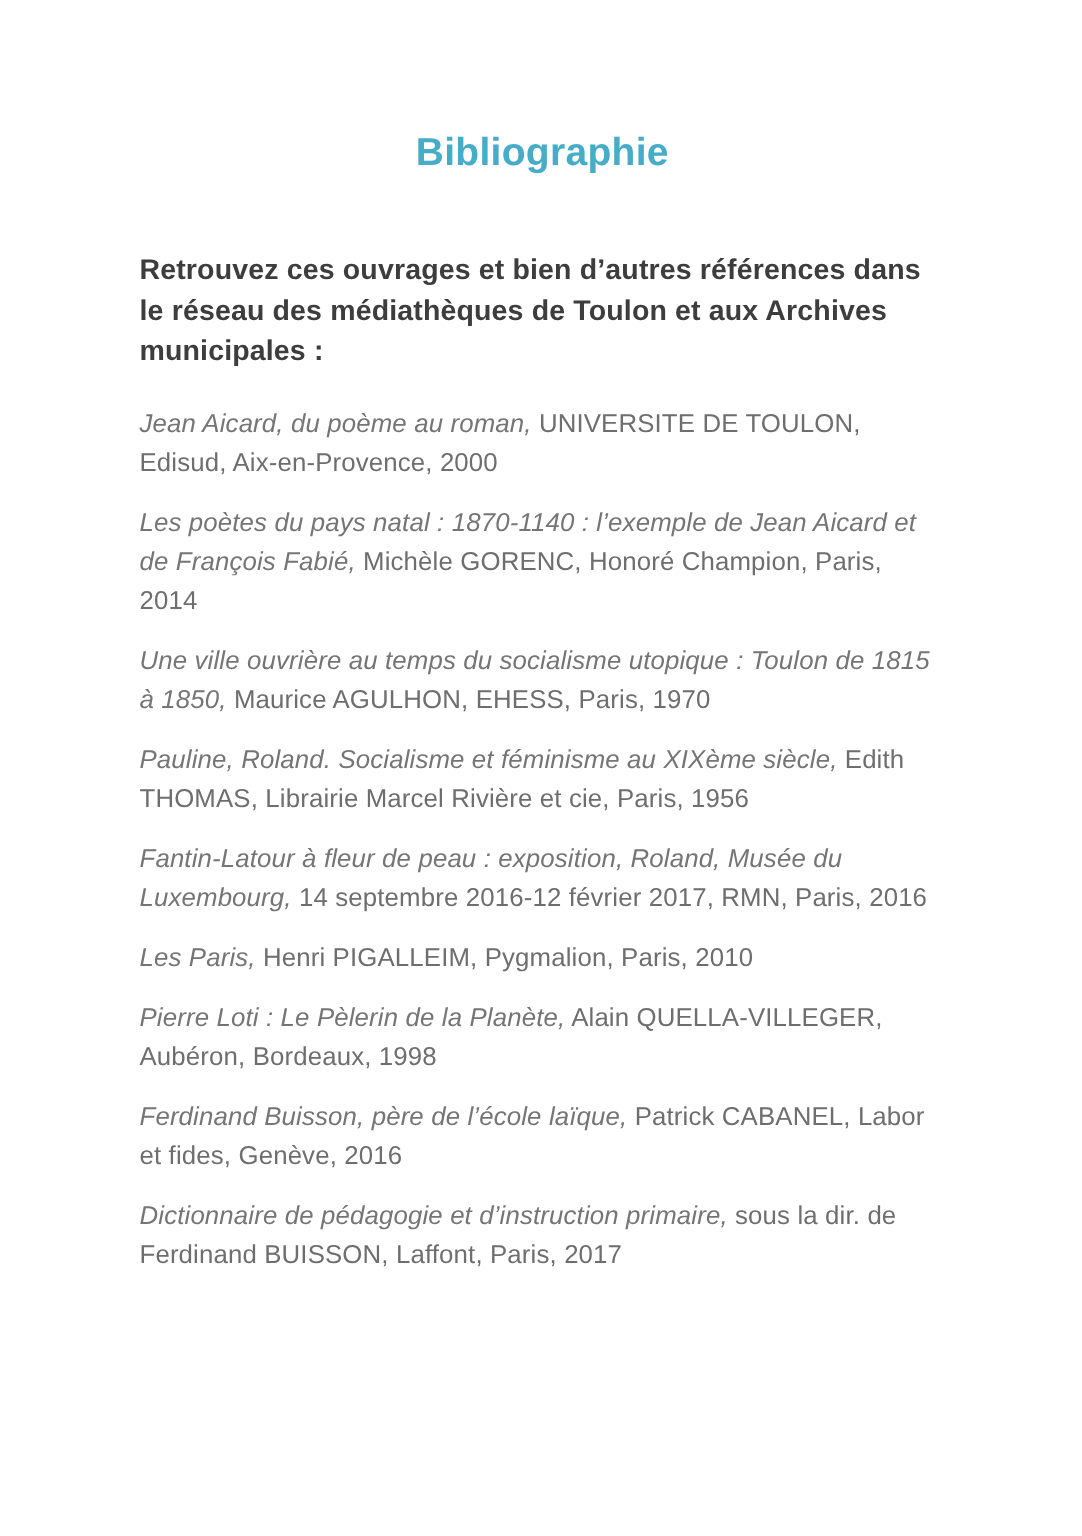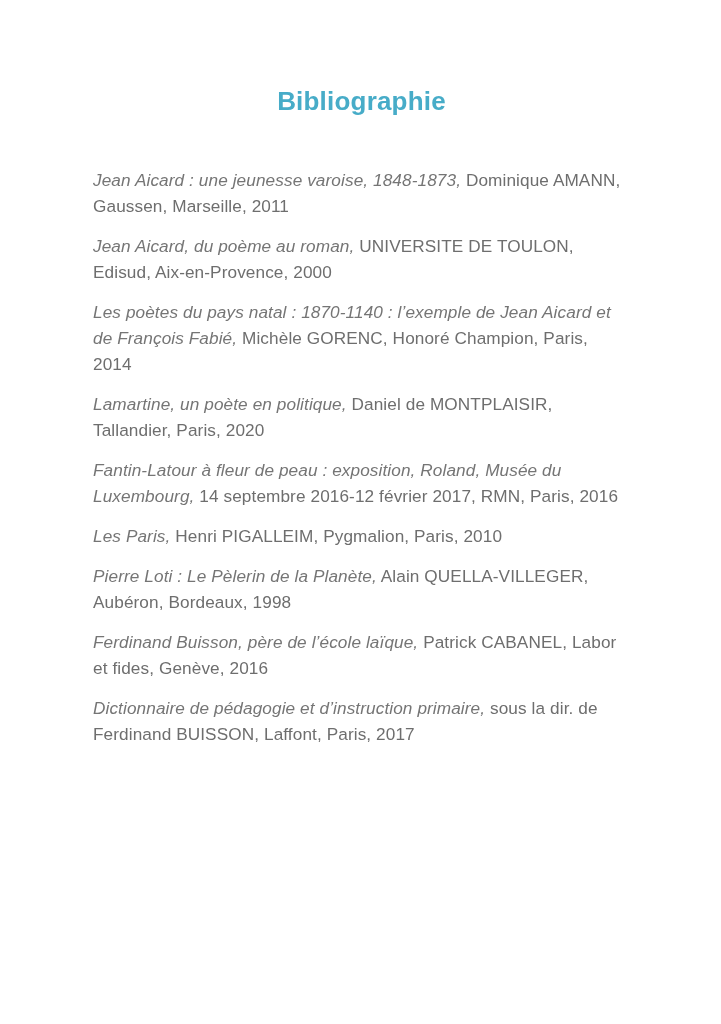--- a/index.html
+++ b/index.html
@@ -47,25 +47,26 @@
     font-style: italic;
     color: #757575;
   }
 </style>
 </head>
 <body>
 
 <div class="page">
   <h1 class="page-title">Bibliographie</h1>
 
+  <p class="intro">Retrouvez ces ouvrages et bien d’autres références dans le réseau des médiathèques de Toulon et aux Archives municipales :</p>
 
   <div class="entries">
-      <p class="entry"><em>Jean Aicard : une jeunesse varoise, 1848-1873,</em><span> Dominique AMANN, Gaussen, Marseille, 2011</span></p>
       <p class="entry"><em>Jean Aicard, du poème au roman,</em><span> UNIVERSITE DE TOULON, Edisud, Aix-en-Provence, 2000</span></p>
       <p class="entry"><em>Les poètes du pays natal : 1870-1140 : l’exemple de Jean Aicard et de François Fabié,</em><span> Michèle GORENC, Honoré Champion, Paris, 2014</span></p>
-      <p class="entry"><em>Lamartine, un poète en politique,</em><span> Daniel de MONTPLAISIR, Tallandier, Paris, 2020</span></p>
+      <p class="entry"><em>Une ville ouvrière au temps du socialisme utopique : Toulon de 1815 à 1850,</em><span> Maurice AGULHON, EHESS, Paris, 1970</span></p>
+      <p class="entry"><em>Pauline, Roland. Socialisme et féminisme au XIXème siècle,</em><span> Edith THOMAS, Librairie Marcel Rivière et cie, Paris, 1956</span></p>
       <p class="entry"><em>Fantin-Latour à fleur de peau : exposition, Roland, Musée du Luxembourg,</em><span> 14 septembre 2016-12 février 2017, RMN, Paris, 2016</span></p>
       <p class="entry"><em>Les Paris,</em><span> Henri PIGALLEIM, Pygmalion, Paris, 2010</span></p>
       <p class="entry"><em>Pierre Loti : Le Pèlerin de la Planète,</em><span> Alain QUELLA-VILLEGER, Aubéron, Bordeaux, 1998</span></p>
       <p class="entry"><em>Ferdinand Buisson, père de l’école laïque,</em><span> Patrick CABANEL, Labor et fides, Genève, 2016</span></p>
       <p class="entry"><em>Dictionnaire de pédagogie et d’instruction primaire,</em><span> sous la dir. de Ferdinand BUISSON, Laffont, Paris, 2017</span></p>
     </div>
 </div>
 
 </body></html>

